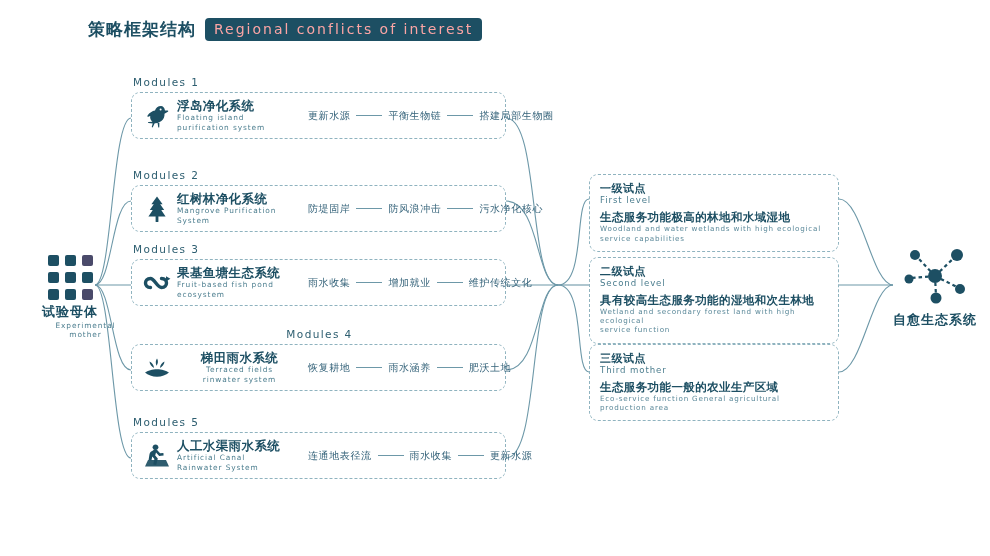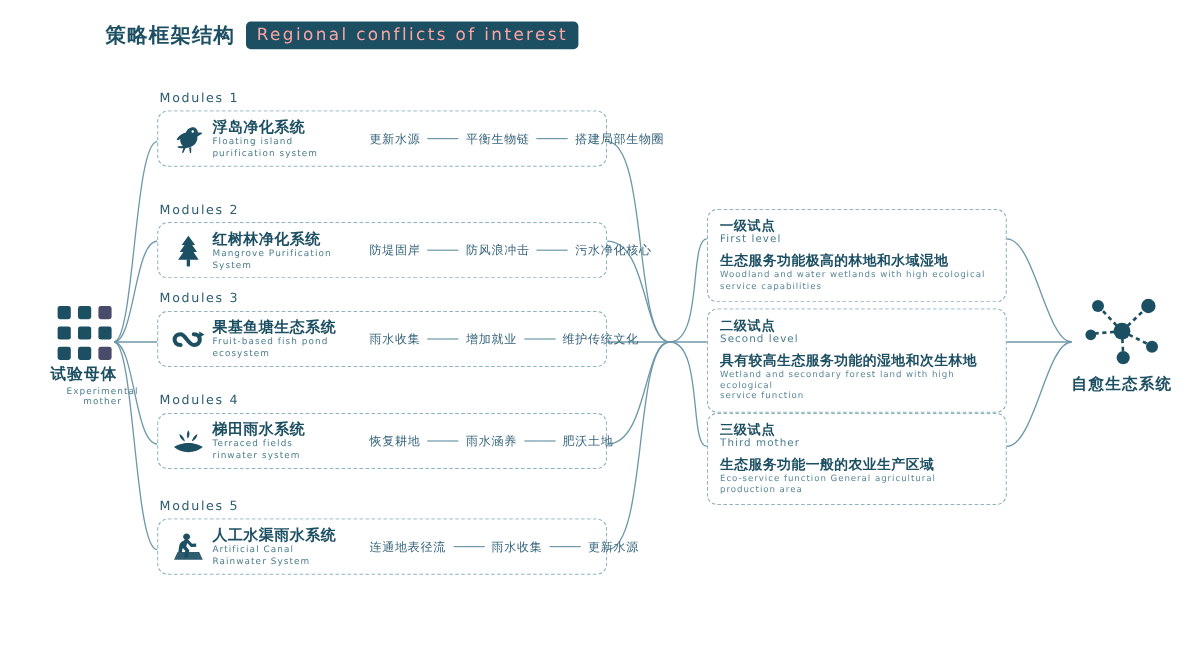--- a/index.html
+++ b/index.html
@@ -195,21 +195,21 @@
     <div class="chain">
       <span class="chain-item">雨水收集</span>
       <span class="chain-dash"></span>
       <span class="chain-item">增加就业</span>
       <span class="chain-dash"></span>
       <span class="chain-item">维护传统文化</span>
     </div>
   </div>
 </div>
 
-<div class="module" style="top:328px;">
+<div class="module" style="top:328px;text-align:center;">
   <div class="module-label">Modules 4</div>
   <div class="module-box">
     <div class="mod-icon">
       <svg width="28" height="26" viewBox="0 0 28 26">
           <g fill="#1d4f63">
         <path d="M14 3.5c-1.4 1.8-1.6 4.6-.5 7.2 1.6-2.2 2-5 .5-7.2z"></path>
         <path d="M6.5 6.6c.2 2.8 2 5.2 4.6 6.3-.4-2.8-2.2-5.2-4.6-6.3zM21.5 6.6c-2.4 1.1-4.2 3.5-4.6 6.3 2.6-1.1 4.4-3.5 4.6-6.3z"></path>
         <path d="M14 14.2c-4.5 0-9.5 1.4-12 3.4 2.8 2.6 7.4 4.2 12 4.2s9.2-1.6 12-4.2c-2.5-2-7.5-3.4-12-3.4z"></path>
       </g>
         </svg>

